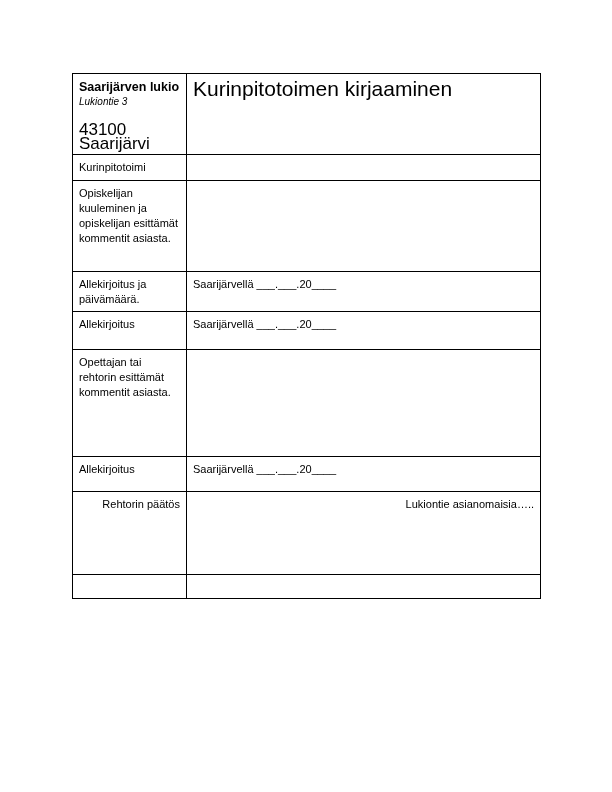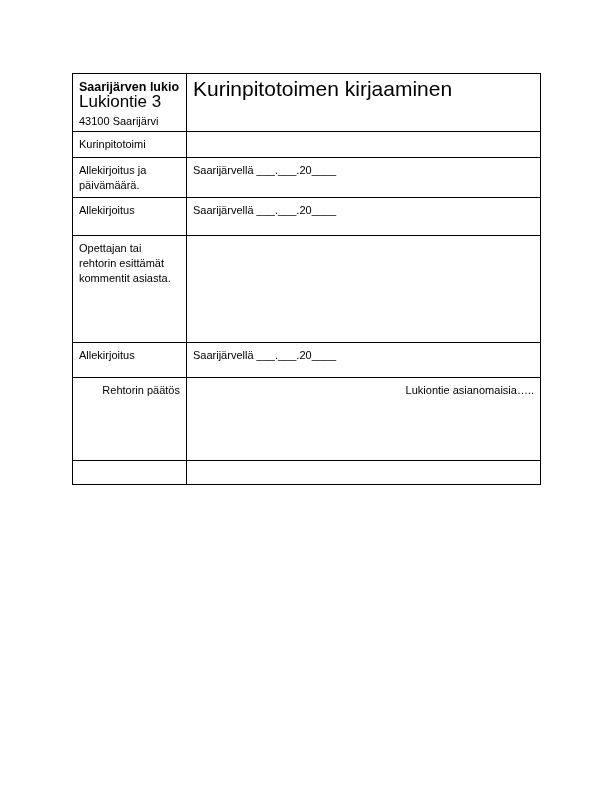--- a/index.html
+++ b/index.html
@@ -33,27 +33,28 @@
     font-size: 11px;
     line-height: 15px;
     overflow: hidden;
   }
   .school-name {
     font-size: 12.5px;
     font-weight: bold;
     line-height: 16px;
   }
   .addr1 {
+    font-size: 10px;
+    line-height: 14px;
+    font-style: italic;
+  }
+  .addr2 {
     font-size: 17px;
     line-height: 14px;
-  }
-  .addr2 {
-    font-size: 11px;
-    line-height: 14px;
-    margin-top: 5px;
+    margin-top: 14px;
   }
   .form-title {
     font-size: 21px;
     line-height: 19px;
   }
 </style>
 </head>
 <body>
 
 <div class="page">
@@ -73,20 +74,24 @@
       <td>
         <div class="form-title">Kurinpitotoimen kirjaaminen</div>
       </td>
     </tr>
 
     <tr style="height:26px;">
       <td>Kurinpitotoimi</td>
       <td></td>
     </tr>
 
+    <tr style="height:91px;">
+      <td>Opiskelijan kuuleminen ja opiskelijan esittämät kommentit asiasta.</td>
+      <td></td>
+    </tr>
 
     <tr style="height:40px;margin-top:8px;">
       <td>Allekirjoitus ja päivämäärä.</td>
       <td>Saarijärvellä ___.___.20____</td>
     </tr>
 
 
     <tr style="height:38px;">
       <td>Allekirjoitus</td>
       <td>Saarijärvellä ___.___.20____</td>

